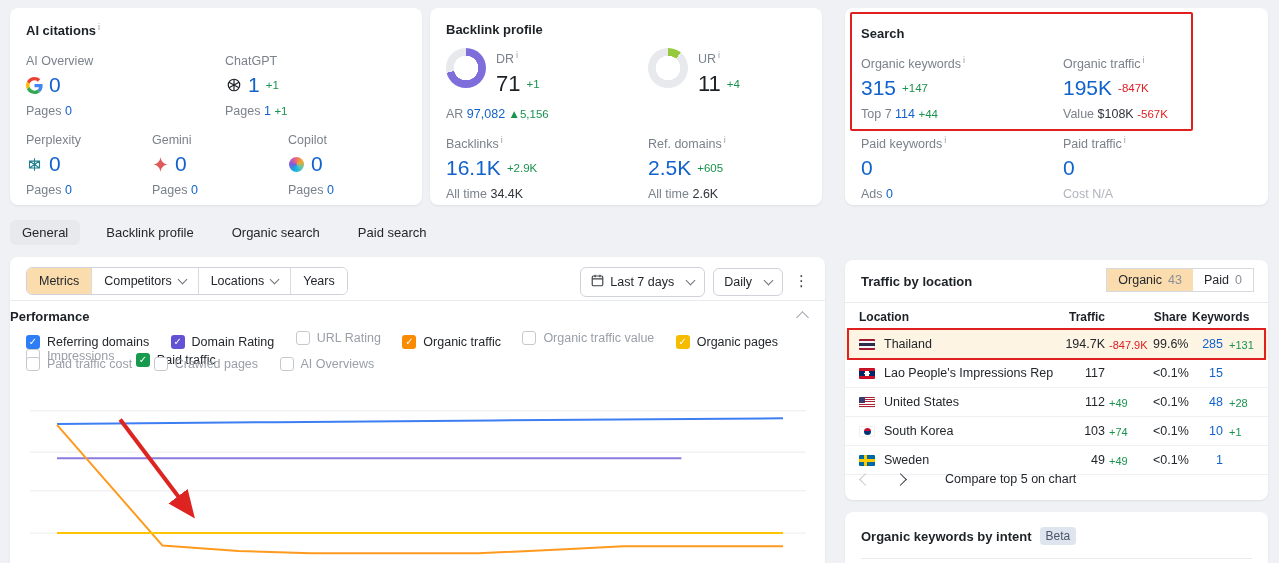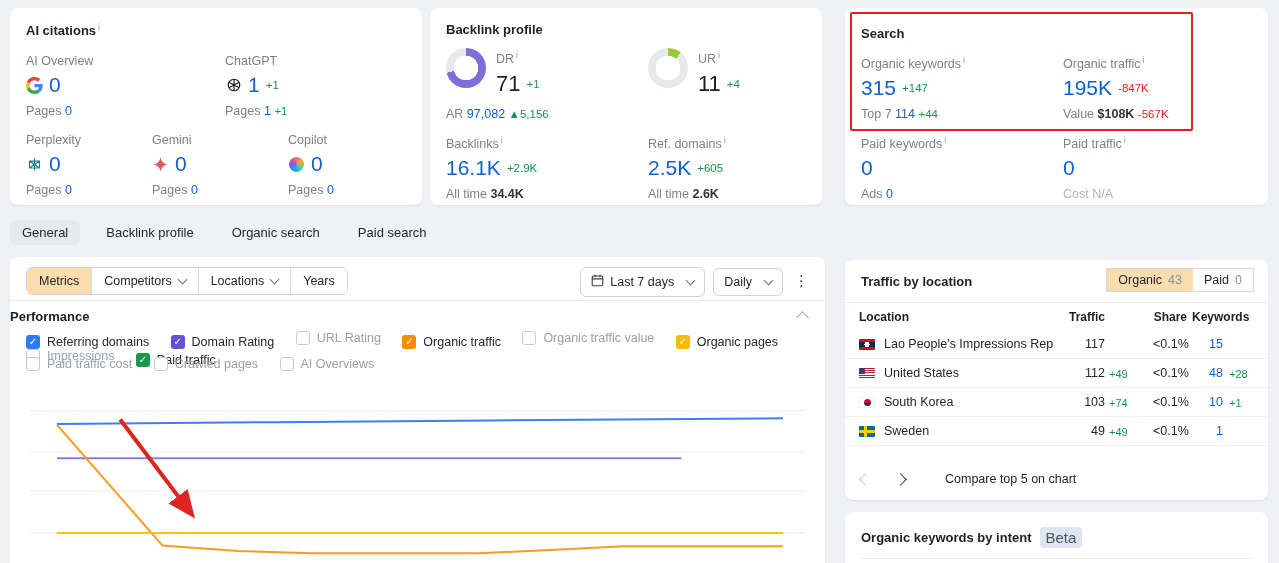--- a/index.html
+++ b/index.html
@@ -7,21 +7,21 @@
   #app{position:relative;width:1279px;height:563px;overflow:hidden;background:#eff1f4;}
   .card{position:absolute;background:#fff;border-radius:8px;box-shadow:0 1px 2px rgba(27,31,35,.08);}
   .card-title{position:absolute;margin:0;font-size:13px;font-weight:bold;color:#1c2126;}
   .info{font-size:9px;color:#9aa0a8;margin-left:2px;font-weight:normal;vertical-align:super;}
   .lbl{font-size:12.5px;color:#7b828c;}
   .num-blue{font-size:21px;color:#1262cd;}
   .num-dark{font-size:22px;color:#1c2126;}
   .delta{font-size:11.5px;color:#18934d;}
   .delta.red{color:#de2024;}
   .link{color:#1262cd;}
-  .dark{color:#30353b;font-weight:bold;}
+  .dark{color:#30353b;}
   .muted-strong{color:#b0b5bc;}
   .subline{font-size:12.5px;color:#7b828c;margin-top:7px;}
   .valrow{display:flex;align-items:center;gap:6px;margin-top:5px;}
   
   .ai-item{position:absolute;width:130px;}
   .ai-icon{width:17px;height:17px;display:inline-flex;align-items:center;justify-content:center;}
   .copilot-dot{width:15px;height:15px;border-radius:50%;background:conic-gradient(from 200deg,#0daee4,#7b5ce0,#e8618c,#f6a821,#58c8b9,#0daee4);}
   
   .donut{position:absolute;width:40px;height:40px;border-radius:50%;}
   
@@ -63,21 +63,21 @@
   .flag-us{background:linear-gradient(90deg,#3c3b6e 0 40%,rgba(0,0,0,0) 40%) 0 0/100% 55% no-repeat,repeating-linear-gradient(180deg,#b22234 0 1px,#fff 1px 2.2px);}
   .flag-kr{background:#fff;}
   .flag-kr::after{content:"";position:absolute;left:4.5px;top:2px;width:7px;height:7px;border-radius:50%;background:linear-gradient(180deg,#c60c30 50%,#003478 50%);}
   .flag-se{background:linear-gradient(90deg,rgba(0,0,0,0) 0 5px,#fecc00 5px 8px,rgba(0,0,0,0) 8px),linear-gradient(180deg,#006aa7 0 4px,#fecc00 4px 7px,#006aa7 7px);}
   .toggle{position:absolute;display:inline-flex;border:1px solid #d6d9de;border-radius:0;overflow:hidden;}
   .toggle .tg{font-size:12.5px;color:#23272c;padding:4px 11px;display:flex;gap:6px;background:#fff;align-items:center;}
   .toggle .tg.on{background:#fbdcae;}
   .toggle .cnt{color:#8a8f98;}
   .pager-chev{width:8px;height:8px;border-right:1.8px solid #343a40;border-bottom:1.8px solid #343a40;display:inline-block;transform:rotate(-45deg);}
   .pager-chev.left{transform:rotate(135deg);border-color:#c3c7cc;}
-  .beta{background:#dfe5ee;color:#4a5568;font-size:15px;border-radius:4px;padding:2px 6px;margin-left:8px;font-weight:normal;}
+  .beta{background:#dfe5ee;color:#4a5568;font-size:12px;border-radius:4px;padding:2px 6px;margin-left:8px;font-weight:normal;}
   .abs{position:absolute;}
 </style>
 </head>
 <body>
 
 <div id="app">
 
   <section class="card" style="left:10px;top:8px;width:412px;height:197px;">
     <h3 class="card-title" style="left:16px;top:14px;"><span>AI citations</span><sup class="info">i</sup></h3>
 
@@ -360,20 +360,32 @@
     <div class="divider" style="top:42px;"></div>
 
     <div class="abs" style="left:0;top:44px;width:423px;">
       <div class="thead">
         <span class="cell" style="left:14px;top:6px;">Location</span>
         <span class="cell tv" style="top:6px;">Traffic</span>
         <span class="cell" style="left:300px;width:42px;text-align:right;top:6px;">Share</span>
         <span class="cell" style="left:347px;top:6px;">Keywords</span>
       </div>
 
+      <div class="t-row hl">
+        <span class="cell loc-cell">
+            <span class="flag flag-th"></span>
+            <span>Thailand</span>
+          </span>
+        <span class="cell tv">194.7K</span>
+        <span class="cell td delta red">-847.9K</span>
+        <span class="cell sh">99.6%</span>
+        <span class="cell kv link">285</span>
+        <span class="cell kd delta">+131</span>
+        <span class="red-box" style="left:2px;top:-2px;right:2px;bottom:-2px;"></span>
+      </div>
 
       <div class="t-row">
         <span class="cell loc-cell">
             <span class="flag flag-la"></span>
             <span>Lao People's Impressions Rep</span>
           </span>
         <span class="cell tv">117</span>
         <span class="cell td delta"></span>
         <span class="cell sh">&lt;0.1%</span>
         <span class="cell kv link">15</span>

